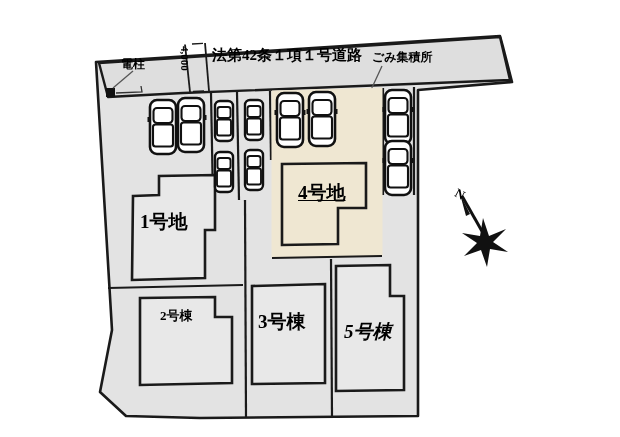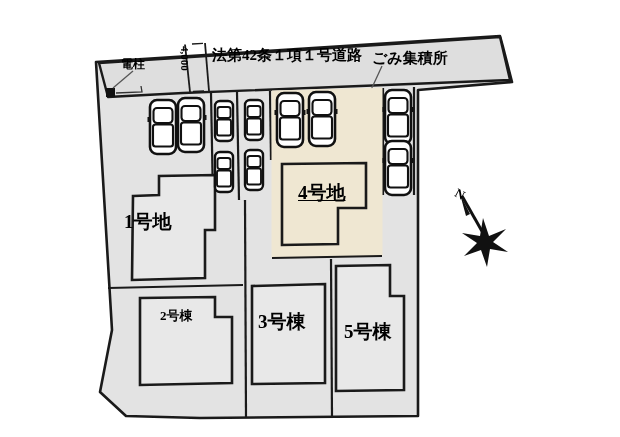--- a/index.html
+++ b/index.html
@@ -31,34 +31,34 @@
     position: absolute;
     font-family: "Liberation Serif", "DejaVu Serif", serif;
     font-weight: bold;
     color: #000000;
     white-space: nowrap;
     line-height: 1;
     letter-spacing: 0px;
   }
   
   #road-label      { left: 212px; top: 48px;  font-size: 15px; }
-  #gomi-label      { left: 372px; top: 51px;  font-size: 15px; }
+  #gomi-label      { left: 372px; top: 51px;  font-size: 12px; }
   #denchu-label    { left: 121px; top: 58px;  font-size: 12px; }
   #road-width-label{
     left: 190px; top: 46px;
     font-size: 11px;
     transform: rotate(90deg);
     transform-origin: left top;
   }
   
-  #plot1-label { left: 124px; top: 212px; font-size: 19px; }
+  #plot1-label { left: 140px; top: 212px; font-size: 19px; }
   #plot4-label { left: 298px; top: 183px; font-size: 19px; text-decoration: underline; }
   #bldg2-label { left: 160px; top: 309px; font-size: 13px; }
   #bldg3-label { left: 258px; top: 312px; font-size: 19px; text-align: center; }
-  #bldg5-label { left: 344px; top: 322px; font-size: 19px; }
+  #bldg5-label { left: 344px; top: 322px; font-size: 19px; font-style: italic; }
   
   #compass-n {
     left: 459px; top: 186px;
     font-size: 13px;
     font-weight: bold;
     transform: rotate(28deg);
     transform-origin: left top;
   }
 </style>
 </head>

